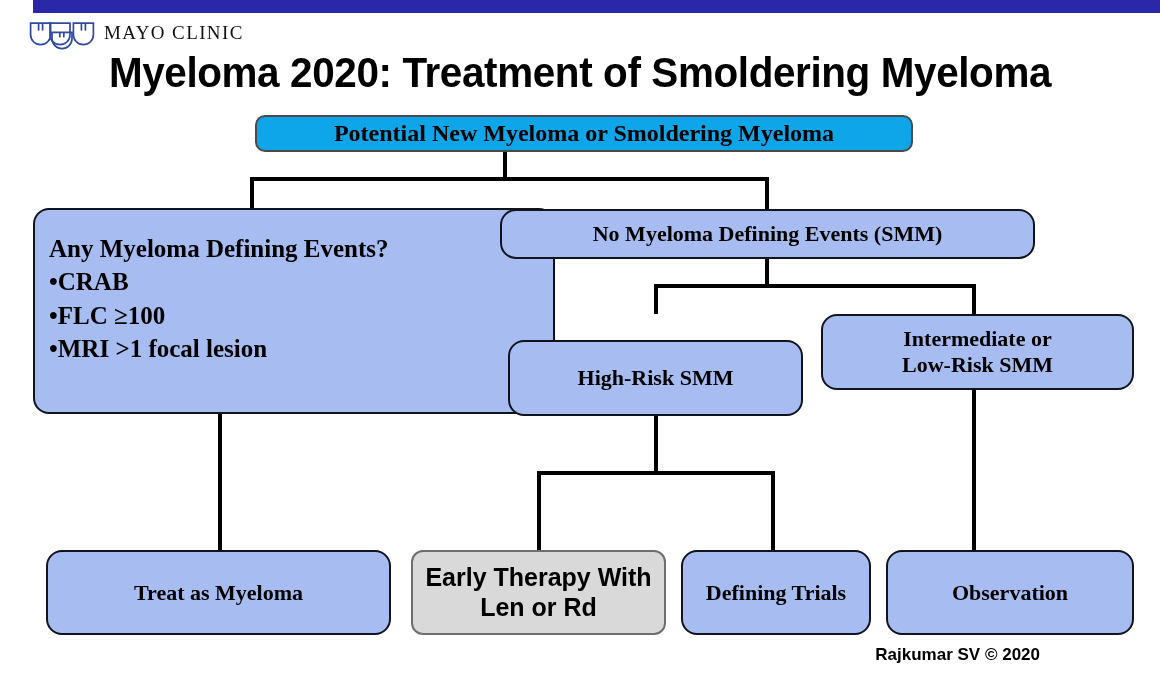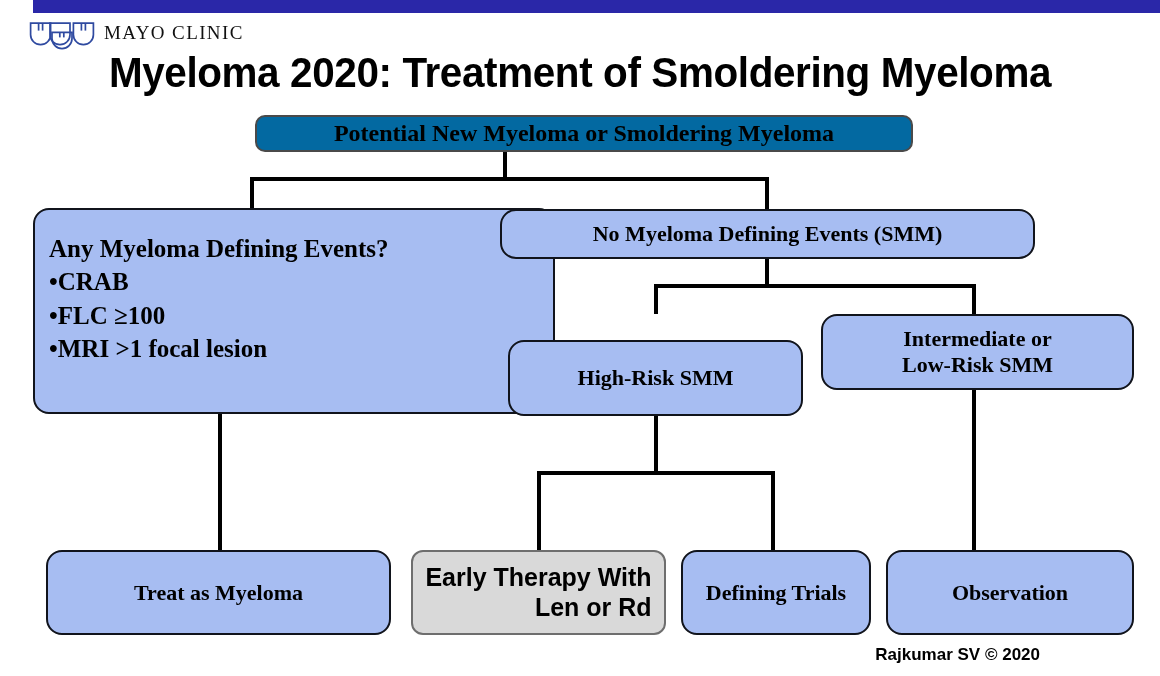--- a/index.html
+++ b/index.html
@@ -87,21 +87,21 @@
     display: flex;
     align-items: center;
     justify-content: center;
     text-align: center;
     color: #000000;
     font-family: "Liberation Serif", "DejaVu Serif", serif;
     font-weight: bold;
     line-height: 1.18;
   }
   .node-white {
-    background: #0369a1;
+    background: #0ea5e9;
     border: 2px solid #4a4a4a;
     border-radius: 10px;
     font-size: 24px;
   }
   .node-blue {
     background: #a7bdf2;
     border: 2px solid #11141c;
     border-radius: 16px;
     font-size: 22px;
     text-align: center;
@@ -213,21 +213,21 @@
 
   <div class="node node-blue node-2line" style="left:821px; top:314px; width:313px; height:76px;">
     <div>
       <span class="nl">Intermediate or</span>
       <span class="nl">Low-Risk SMM</span>
     </div>
   </div>
 
   <div class="node node-blue" style="left:46px; top:550px; width:345px; height:85px;">Treat as Myeloma</div>
 
-  <div class="node node-gray node-2line" style="left:411px; top:550px; width:255px; height:85px;text-align:right;">
+  <div class="node node-gray node-2line" style="left:411px; top:550px; width:255px; height:85px;">
     <div>
       <span class="nl">Early Therapy With</span>
       <span class="nl">Len or Rd</span>
     </div>
   </div>
 
   <div class="node node-blue" style="left:681px; top:550px; width:190px; height:85px;">Defining Trials</div>
 
   <div class="node node-blue" style="left:886px; top:550px; width:248px; height:85px;">Observation</div>
 

